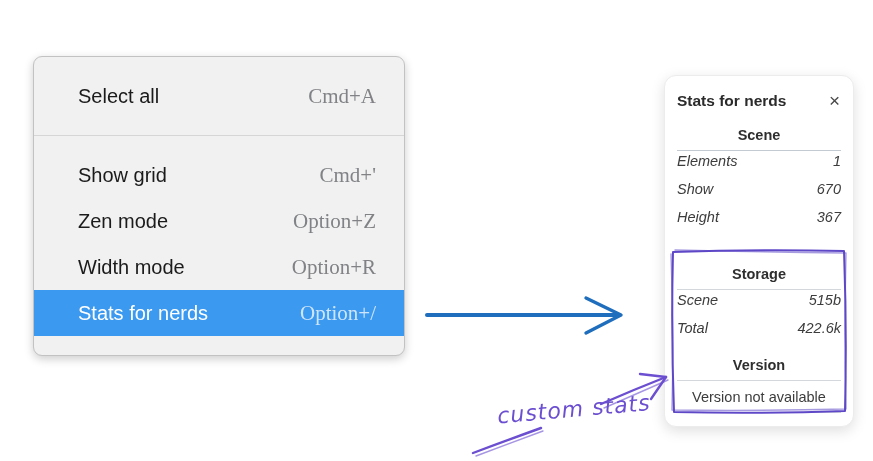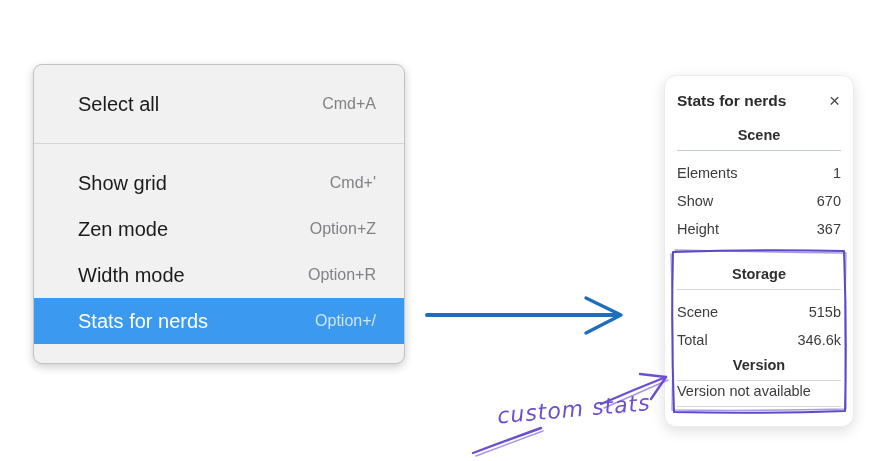--- a/index.html
+++ b/index.html
@@ -6,35 +6,35 @@
   body {
     width: 873px; height: 461px;
     background: #ffffff;
     font-family: "Liberation Sans", sans-serif;
     overflow: hidden;
   }
   .stage { position: relative; width: 873px; height: 461px; }
 
   
   .ctx-menu {
-    position: absolute; left: 33px; top: 64px;
+    position: absolute; left: 33px; top: 56px;
     width: 372px; height: 300px; box-sizing: border-box;
     background: #f1f1f2;
     border: 1px solid #c2c2c2;
     border-radius: 9px;
     box-shadow: 0 3px 10px rgba(0,0,0,0.20);
     overflow: hidden;
   }
   .ctx-item {
     display: flex; justify-content: space-between; align-items: center;
     padding: 0 28px 0 44px;
     font-size: 20px; color: #1b1b1b;
     cursor: default;
   }
-  .ctx-item .shortcut { color: #808285; font-size: 16px; }
+  .ctx-item .shortcut { color: #808285; font-size: 21px; font-family: Liberation Serif, serif; }
   .ctx-item.first { height: 78px; }
   .ctx-item.std { height: 46px; }
   .ctx-sep { height: 1px; background: #d6d6d6; }
   .ctx-group2 { padding-top: 16px; }
   .ctx-item.selected { background: #3b99f0; color: #ffffff; }
   .ctx-item.selected .shortcut { color: #cfe5fb; }
 
   
   .stats-panel {
     position: absolute; left: 664px; top: 75px;
@@ -59,25 +59,25 @@
   .sec-header {
     text-align: center; font-weight: bold; color: #2f2f2f;
     font-size: 14.5px; height: 19px; line-height: 19px;
   }
   .sec-header.scene   { margin-top: 14px; }
   .sec-header.storage { margin-top: 28px; }
   .sec-header.version { margin-top: 8px; }
   .panel-hr { height: 1px; background: #c4cad2; border: 0; margin: 5px 0 0 0; }
   .panel-hr.light { background: #d4d8dd; }
   .stat-row {
-    height: 28px; display: flex; justify-content: space-between; align-items: flex-end;
+    height: 28px; display: flex; justify-content: space-between; align-items: flex-start; font-style: italic;
   }
   .stat-row .val { text-align: right; }
   .rows-block { margin-top: 2px; }
-  .version-note { height: 20px; line-height: 20px; }
+  .version-note { margin-top: 6px; height: 20px; line-height: 20px; text-align: center; }
 
   
   .overlay {
     position: absolute; left: 0; top: 0; width: 873px; height: 461px;
     pointer-events: none;
   }
   .handwriting {
     position: absolute; left: 497px; top: 396px; width: 170px;
     font-family: "DejaVu Sans", sans-serif;
     font-style: italic;
@@ -143,21 +143,21 @@
 
     <div class="sec-header storage">Storage</div>
     <div class="panel-hr light"></div>
     <div class="rows-block">
       <div class="stat-row">
         <span>Scene</span>
         <span class="val">515b</span>
       </div>
       <div class="stat-row">
         <span>Total</span>
-        <span class="val">346.6k</span>
+        <span class="val">422.6k</span>
       </div>
     </div>
 
     <div class="sec-header version">Version</div>
     <div class="panel-hr light"></div>
     <div class="version-note">Version not available</div>
     <div class="panel-hr light"></div>
   </div>
 
   <svg class="overlay" viewBox="0 0 873 461">

